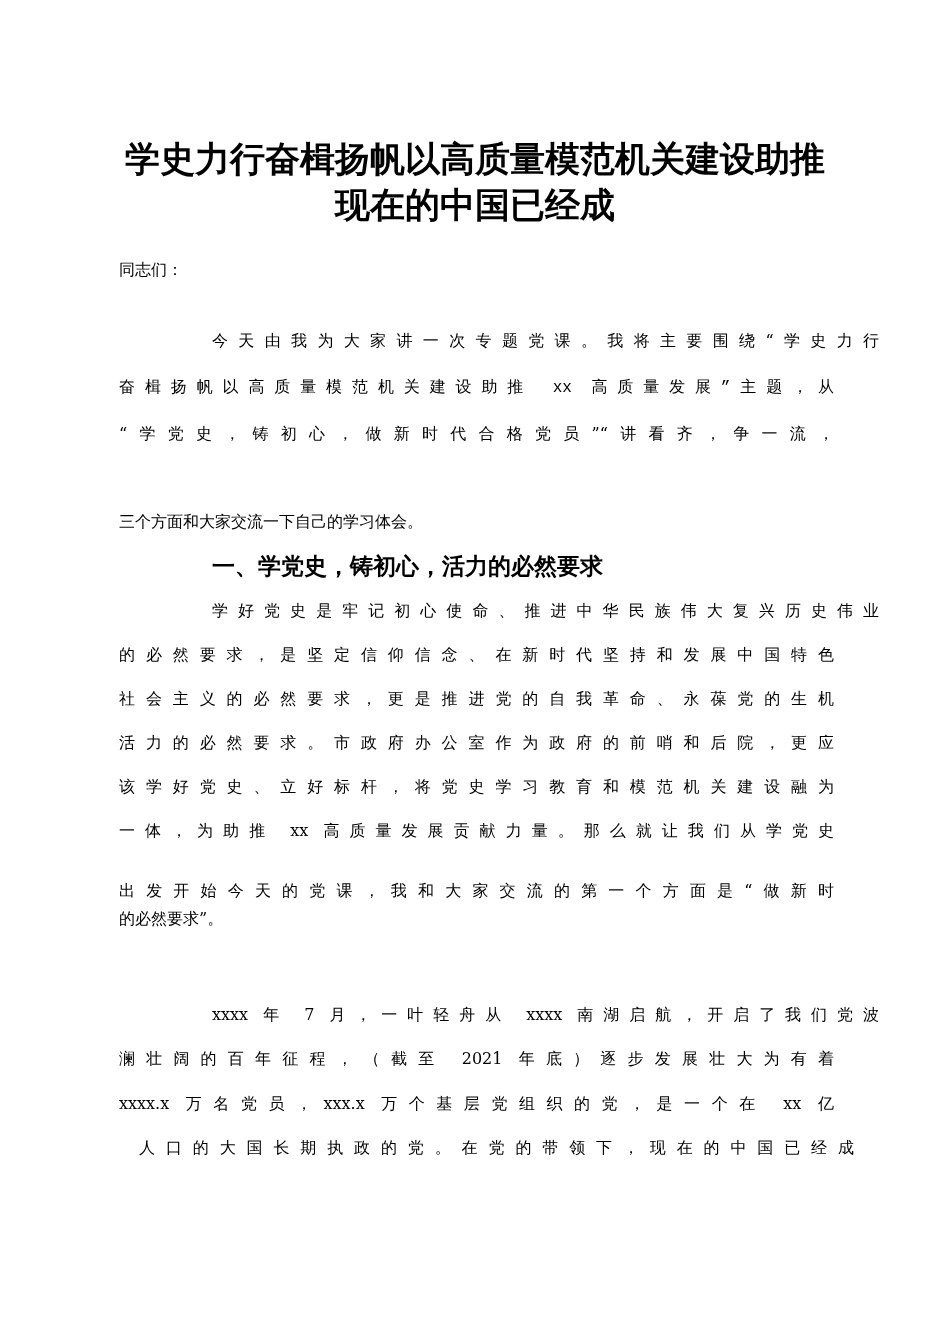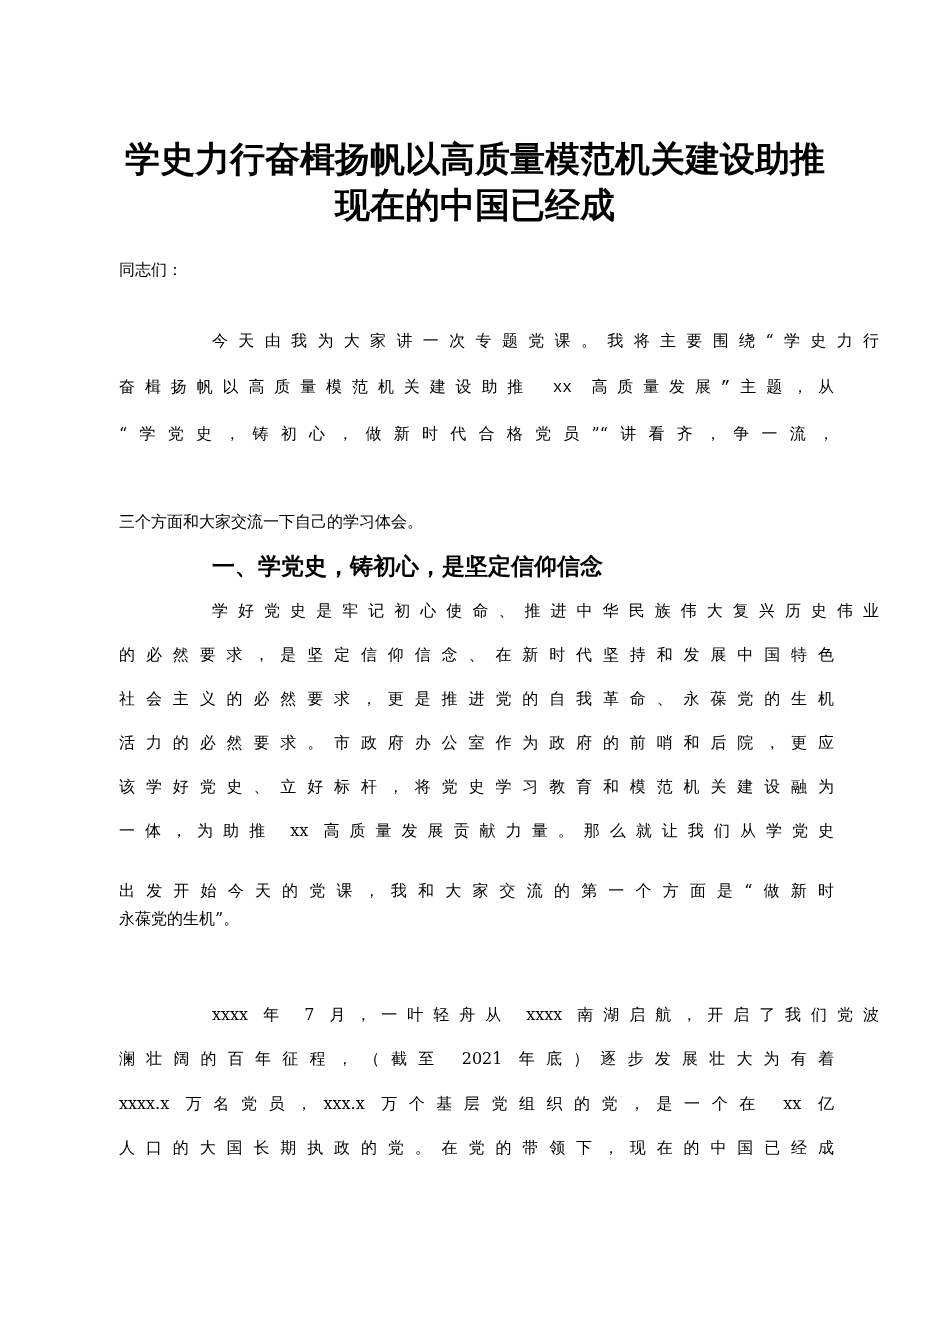--- a/index.html
+++ b/index.html
@@ -22,30 +22,30 @@
     <div>现在的中国已经成</div>
   </div>
 
   <div class="line last" style="top:255px;">同志们：</div>
 
   <div class="line indent" style="top:326px;">今天由我为大家讲一次专题党课。我将主要围绕“学史力行</div>
   <div class="line" style="top:373px;font-family:Liberation Mono, monospace;">奋楫扬帆以高质量模范机关建设助推 xx 高质量发展”主题，从</div>
   <div class="line" style="top:419px;">“学党史，铸初心，做新时代合格党员”“讲看齐，争一流，</div>
   <div class="line last" style="top:507px;">三个方面和大家交流一下自己的学习体会。</div>
 
-  <div class="line indent h1" style="top:551px;">一、学党史，铸初心，是坚定信仰信念</div>
+  <div class="line indent h1" style="top:551px;">一、学党史，铸初心，活力的必然要求</div>
 
   <div class="line indent" style="top:596px;">学好党史是牢记初心使命、推进中华民族伟大复兴历史伟业</div>
   <div class="line" style="top:640px;">的必然要求，是坚定信仰信念、在新时代坚持和发展中国特色</div>
   <div class="line" style="top:684px;">社会主义的必然要求，更是推进党的自我革命、永葆党的生机</div>
   <div class="line" style="top:728px;">活力的必然要求。市政府办公室作为政府的前哨和后院，更应</div>
   <div class="line" style="top:772px;">该学好党史、立好标杆，将党史学习教育和模范机关建设融为</div>
   <div class="line" style="top:816px;">一体，为助推 xx 高质量发展贡献力量。那么就让我们从学党史</div>
   <div class="line" style="top:876px;">出发开始今天的党课，我和大家交流的第一个方面是“做新时</div>
-  <div class="line last" style="top:904px;">永葆党的生机”。</div>
+  <div class="line last" style="top:904px;">的必然要求”。</div>
 
 
   <div class="line indent" style="top:1000px;">xxxx 年 7 月，一叶轻舟从 xxxx 南湖启航，开启了我们党波</div>
   <div class="line" style="top:1044px;">澜壮阔的百年征程，（截至 2021 年底）逐步发展壮大为有着</div>
   <div class="line" style="top:1089px;">xxxx.x 万名党员，xxx.x 万个基层党组织的党，是一个在 xx 亿</div>
-  <div class="line" style="top:1133px;">人口的大国长期执政的党。在党的带领下，现在的中国已经成</div>
+  <div class="line" style="top:1133px;margin-left:20px;">人口的大国长期执政的党。在党的带领下，现在的中国已经成</div>
 
 </div>
 
 </body></html>

